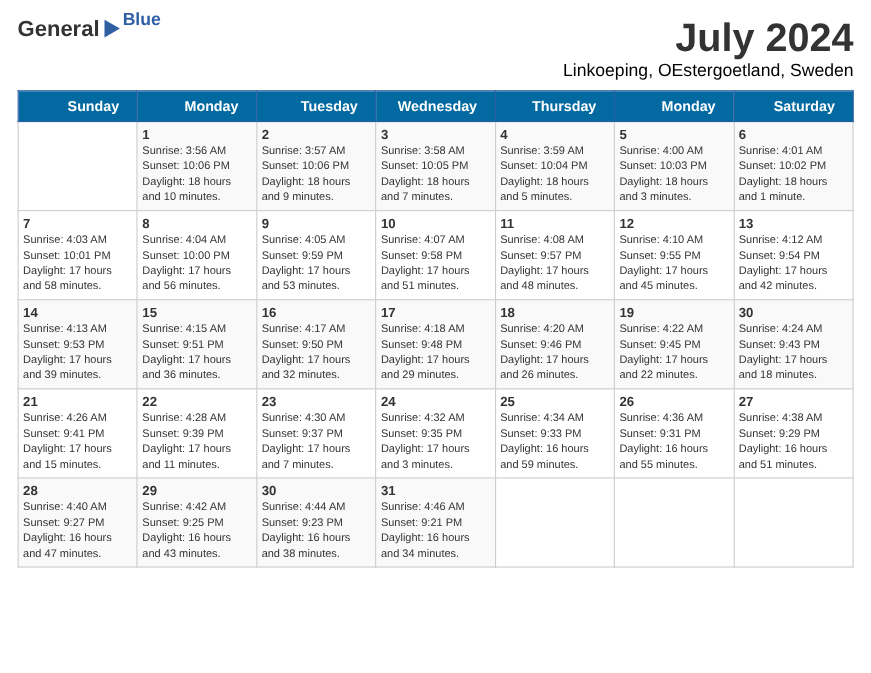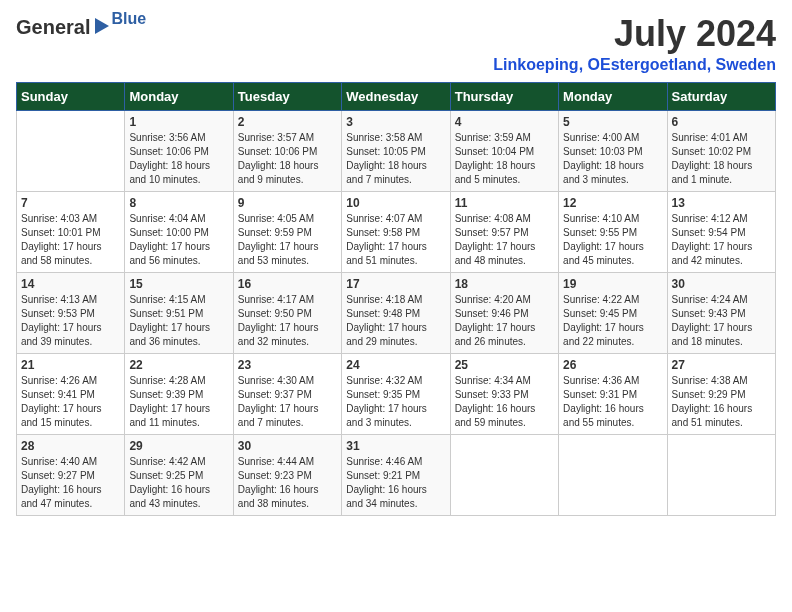--- a/index.html
+++ b/index.html
@@ -29,36 +29,35 @@
       text-align: right;
     }
     .month-title {
       font-size: 36px;
       font-weight: bold;
       color: #333;
       line-height: 1;
     }
     .location-title {
       font-size: 16px;
-      color: #1d4ed8;
+      color: #000000;
       margin-top: 4px;
-      font-weight: bold;
     }
     table {
       width: 100%;
       border-collapse: collapse;
       table-layout: fixed;
     }
     thead tr th {
-      background-color: #14532d;
+      background-color: #0369a1;
       color: #fff;
       font-size: 13px;
       font-weight: bold;
-      padding: 6px 4px;
-      text-align: left;
+      padding: 6px 16px;
+      text-align: right;
       border: 1px solid #2e5fa3;
     }
     tbody tr td {
       border: 1px solid #ccc;
       vertical-align: top;
       padding: 4px 4px;
       font-size: 10.5px;
       color: #333;
       height: 80px;
       background: #fff;

